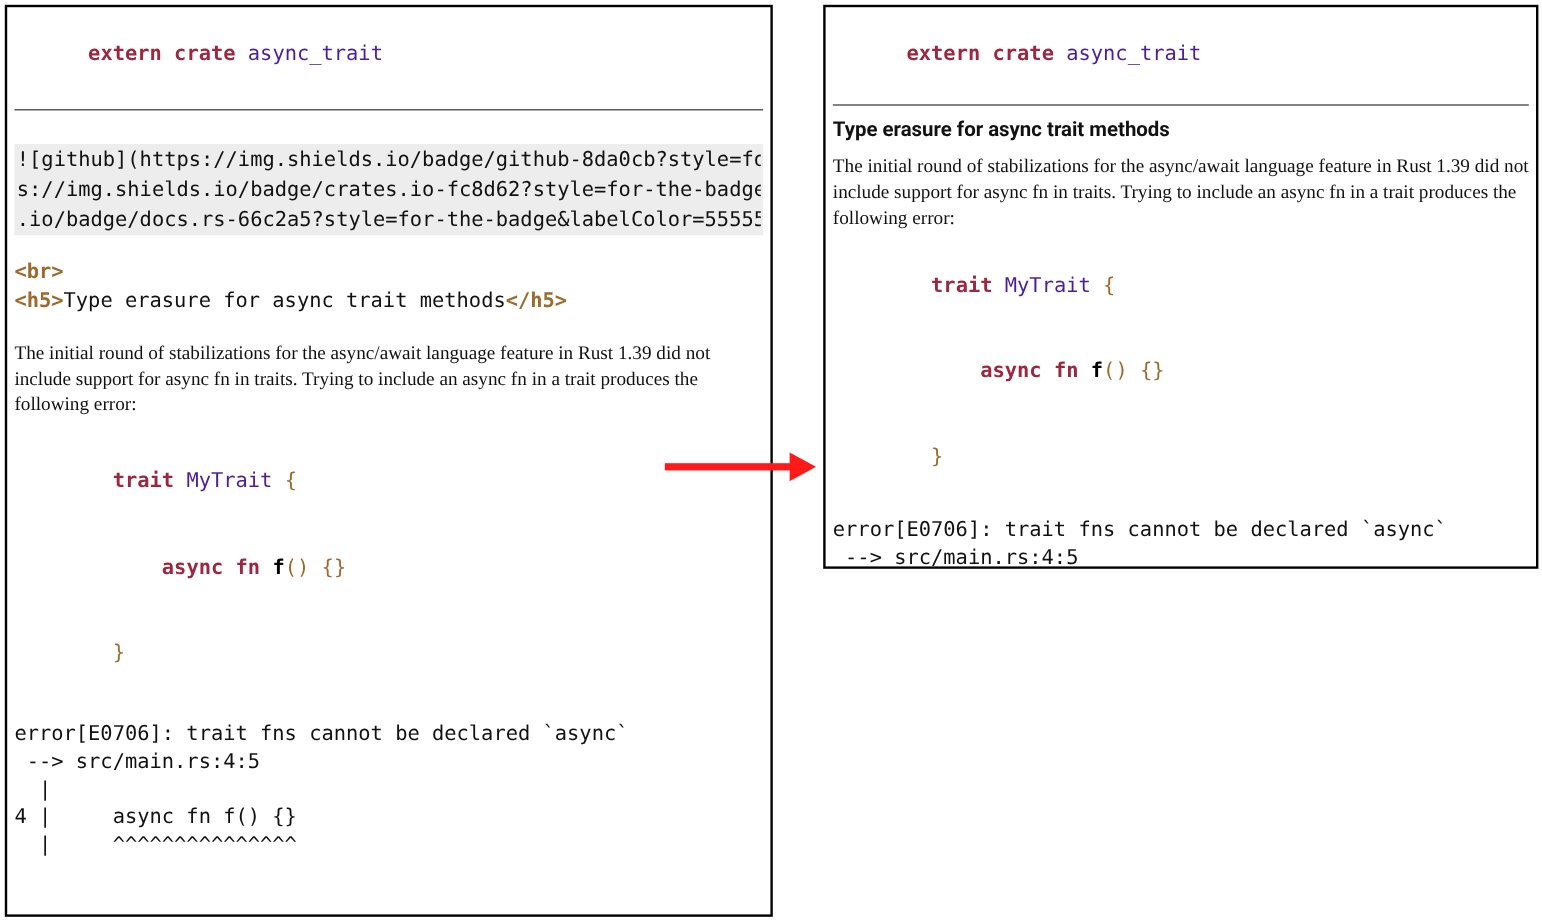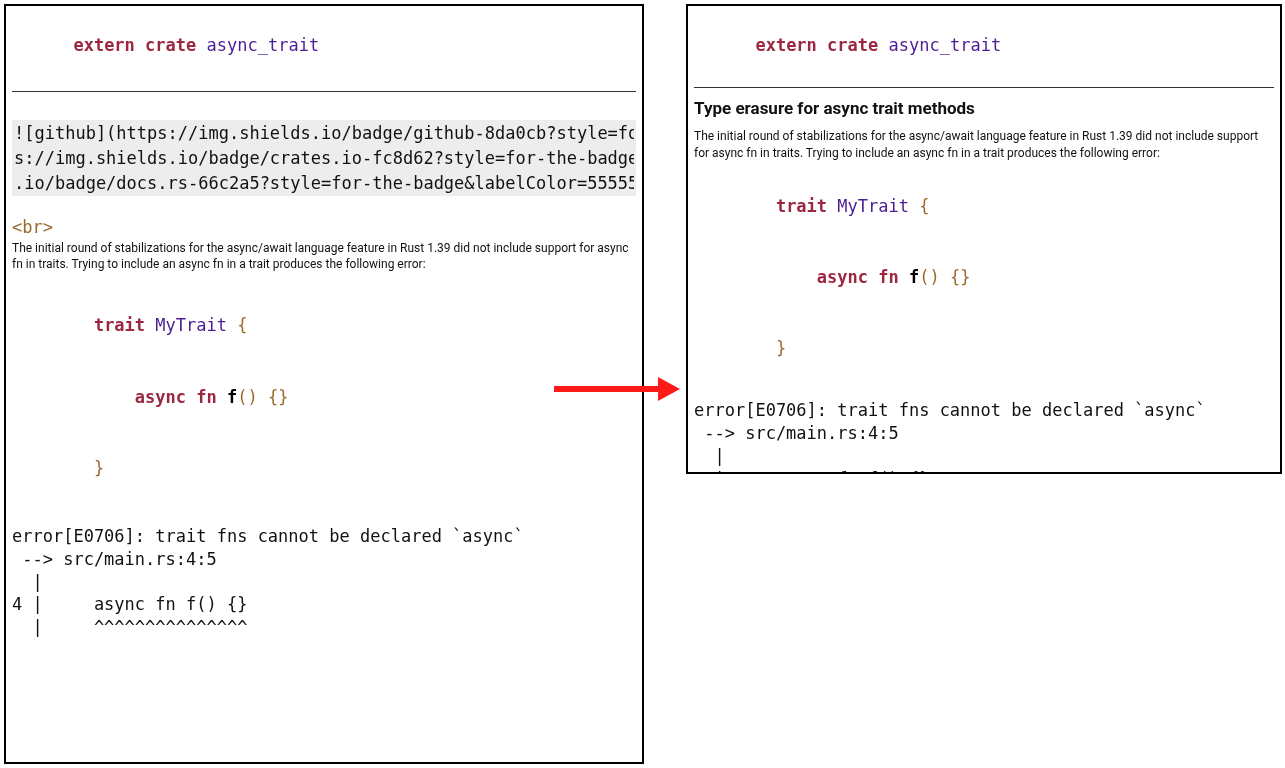--- a/index.html
+++ b/index.html
@@ -30,36 +30,37 @@
   }
   .panel-right {
     left: 686px;
     top: 4px;
     width: 596px;
     height: 470px;
     padding: 4px 6px 6px 6px;
   }
   .panel p {
     margin: 0 0 10px 0;
-    font-size: 12px;
+    font-size: 16px;
     line-height: 1.35;
+    font-family: Liberation Serif, serif;
   }
 
   
   .code-line {
     font-family: "Menlo", "Consolas", "DejaVu Sans Mono", monospace;
     font-size: 17px;
     line-height: 1.4;
     white-space: pre;
   }
   .tok-kw   { color: #9c2741; font-weight: 700; text-align: right; }   
   .tok-id   { color: #4c1d95; }                     
   .tok-fn   { color: #000; font-weight: 700; }      
   .tok-p    { color: #9c6a2d; }                     
-  .tok-tag  { color: #9c6a2d; }                     
+  .tok-tag  { color: #9c6a2d; font-weight: bold; }                     
 
   hr.thin {
     border: none;
     border-top: 1px solid #333;
     margin: 10px 0 28px 0;
   }
   hr.thin-tight {
     border: none;
     border-top: 1px solid #333;
     margin: 6px 0 10px 0;
@@ -146,20 +147,23 @@
     <hr class="thin">
 
     <div class="badge-block">
       <div>![github](https://img.shields.io/badge/github-8da0cb?style=for-the-badge&amp;lab</div>
       <div>s://img.shields.io/badge/crates.io-fc8d62?style=for-the-badge&amp;labelColor=55</div>
       <div>.io/badge/docs.rs-66c2a5?style=for-the-badge&amp;labelColor=555555&amp;logo=doc</div>
     </div>
 
     <div class="code-line"><span class="tok-tag">&lt;br&gt;</span></div>
 
+    <div class="h5-line">
+      <span class="tok-tag">&lt;h5&gt;</span><span>Type erasure for async trait methods</span><span class="tok-tag">&lt;/h5&gt;</span>
+    </div>
 
     <p>The initial round of stabilizations for the async/await language feature in Rust 1.39 did not include support for async fn in traits. Trying to include an async fn in a trait produces the following error:</p>
     <div class="gap8"></div>
 
     <div>
       <div class="code-line">
         <span class="tok-kw">trait</span><span> </span><span class="tok-id">MyTrait</span><span> </span><span class="tok-p">{</span>
       </div>
       <div class="code-line">
         <span>    </span><span class="tok-kw">async</span><span> </span><span class="tok-kw">fn</span><span> </span><span class="tok-fn">f</span><span class="tok-p">()</span><span> </span><span class="tok-p">{}</span>

